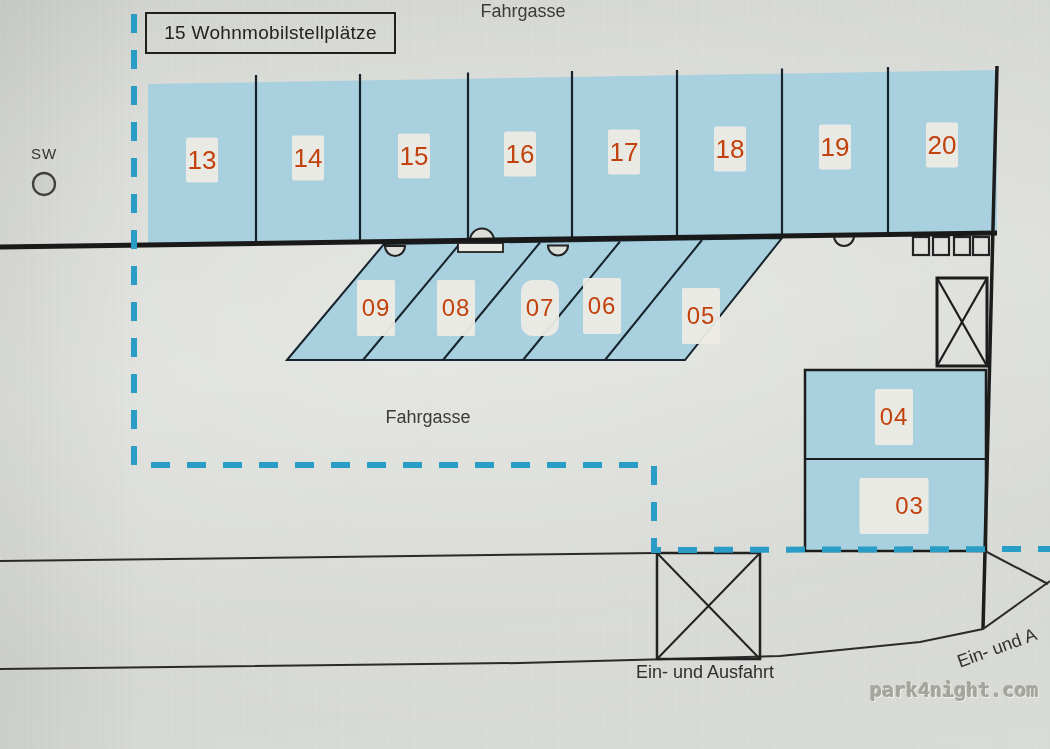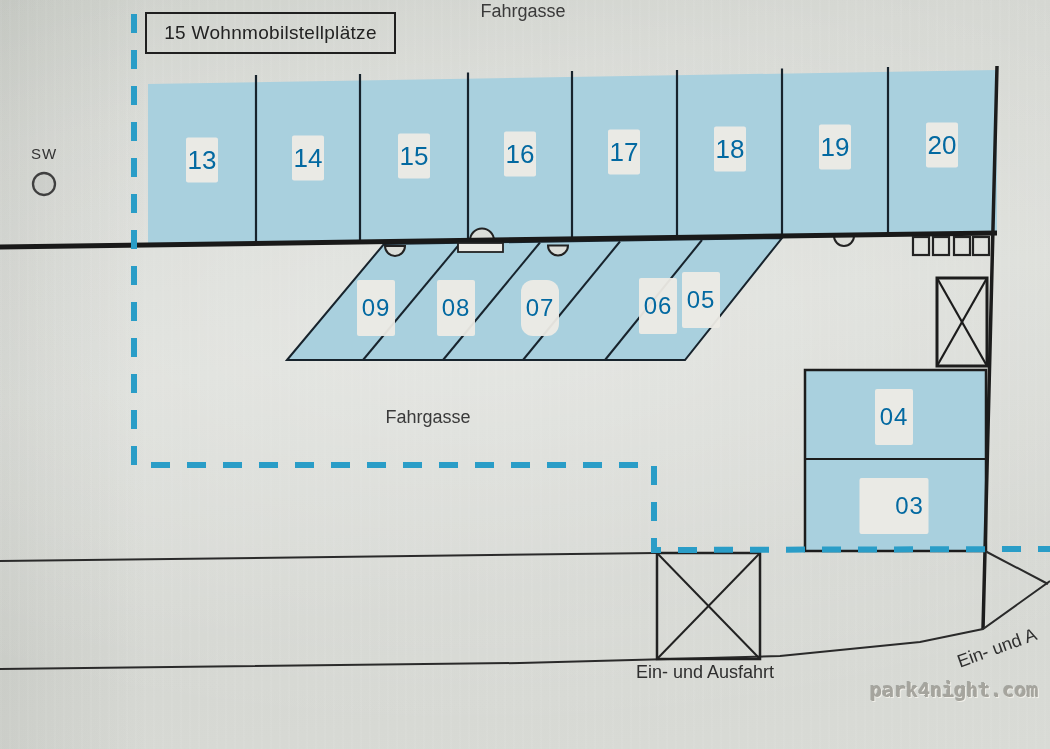--- a/index.html
+++ b/index.html
@@ -14,21 +14,21 @@
   }
   #linework{position:absolute;left:0;top:0;}
   .lbl{position:absolute;color:#2e2e2e;white-space:nowrap;}
   .center{display:flex;align-items:center;justify-content:center;text-align:center;}
   .title-box{
     left:145px;top:12px;width:247px;height:38px;
     border:2.5px solid #1f1f1f;font-size:19px;letter-spacing:0.3px;color:#232323;
   }
   .spot-label{
     transform:translate(-50%,-50%);
-    background:rgba(237,235,229,0.95);border-radius:2px;color:#0369a1;
+    background:rgba(237,235,229,0.95);border-radius:2px;color:#c2410c;
   }
   .spot-top{width:32px;height:45px;font-size:26px;}
   .spot-sm{width:38px;height:56px;font-size:24px;letter-spacing:1px;}
   .lane{font-size:18px;color:#3a3a3a;}
   .sw{font-size:15px;letter-spacing:1px;color:#333;}
   .exit{font-size:18px;color:#2f2f2f;}
   .exit-right{transform:rotate(-20deg);transform-origin:left center;}
   .watermark{
     font-family:"DejaVu Sans Mono", monospace;font-weight:bold;font-size:20px;
     color:#a5a49d;text-shadow:1px 1px 0 #f0efe9, -1px -1px 0 rgba(105,105,98,0.45);padding-left:8px;
@@ -116,22 +116,22 @@
   <div class="lbl center spot-label spot-top" style="left:414px;top:156px;">15</div>
   <div class="lbl center spot-label spot-top" style="left:520px;top:154px;">16</div>
   <div class="lbl center spot-label spot-top" style="left:624px;top:152px;">17</div>
   <div class="lbl center spot-label spot-top" style="left:730px;top:149px;">18</div>
   <div class="lbl center spot-label spot-top" style="left:835px;top:147px;">19</div>
   <div class="lbl center spot-label spot-top" style="left:942px;top:145px;">20</div>
 
   <div class="lbl center spot-label spot-sm" style="left:376px;top:308px;">09</div>
   <div class="lbl center spot-label spot-sm" style="left:456px;top:308px;">08</div>
   <div class="lbl center spot-label spot-sm" style="left:540px;top:308px;border-radius:12px;">07</div>
-  <div class="lbl center spot-label spot-sm" style="left:658px;top:306px;">06</div>
-  <div class="lbl center spot-label spot-sm" style="left:701px;top:300px;">05</div>
+  <div class="lbl center spot-label spot-sm" style="left:602px;top:306px;">06</div>
+  <div class="lbl center spot-label spot-sm" style="left:701px;top:316px;">05</div>
 
   <div class="lbl center spot-label spot-sm" style="left:894px;top:417px;">04</div>
   <div class="lbl center spot-label spot-sm" style="left:894px;top:506px;padding-left:31px;">03</div>
 
   <div class="lbl center lane" style="left:372px;top:407px;width:112px;">Fahrgasse</div>
 
   <div class="lbl exit" style="left:636px;top:662px;">Ein- und Ausfahrt</div>
 
   <div class="lbl exit exit-right" style="left:958px;top:652px;">Ein- und A</div>
 

